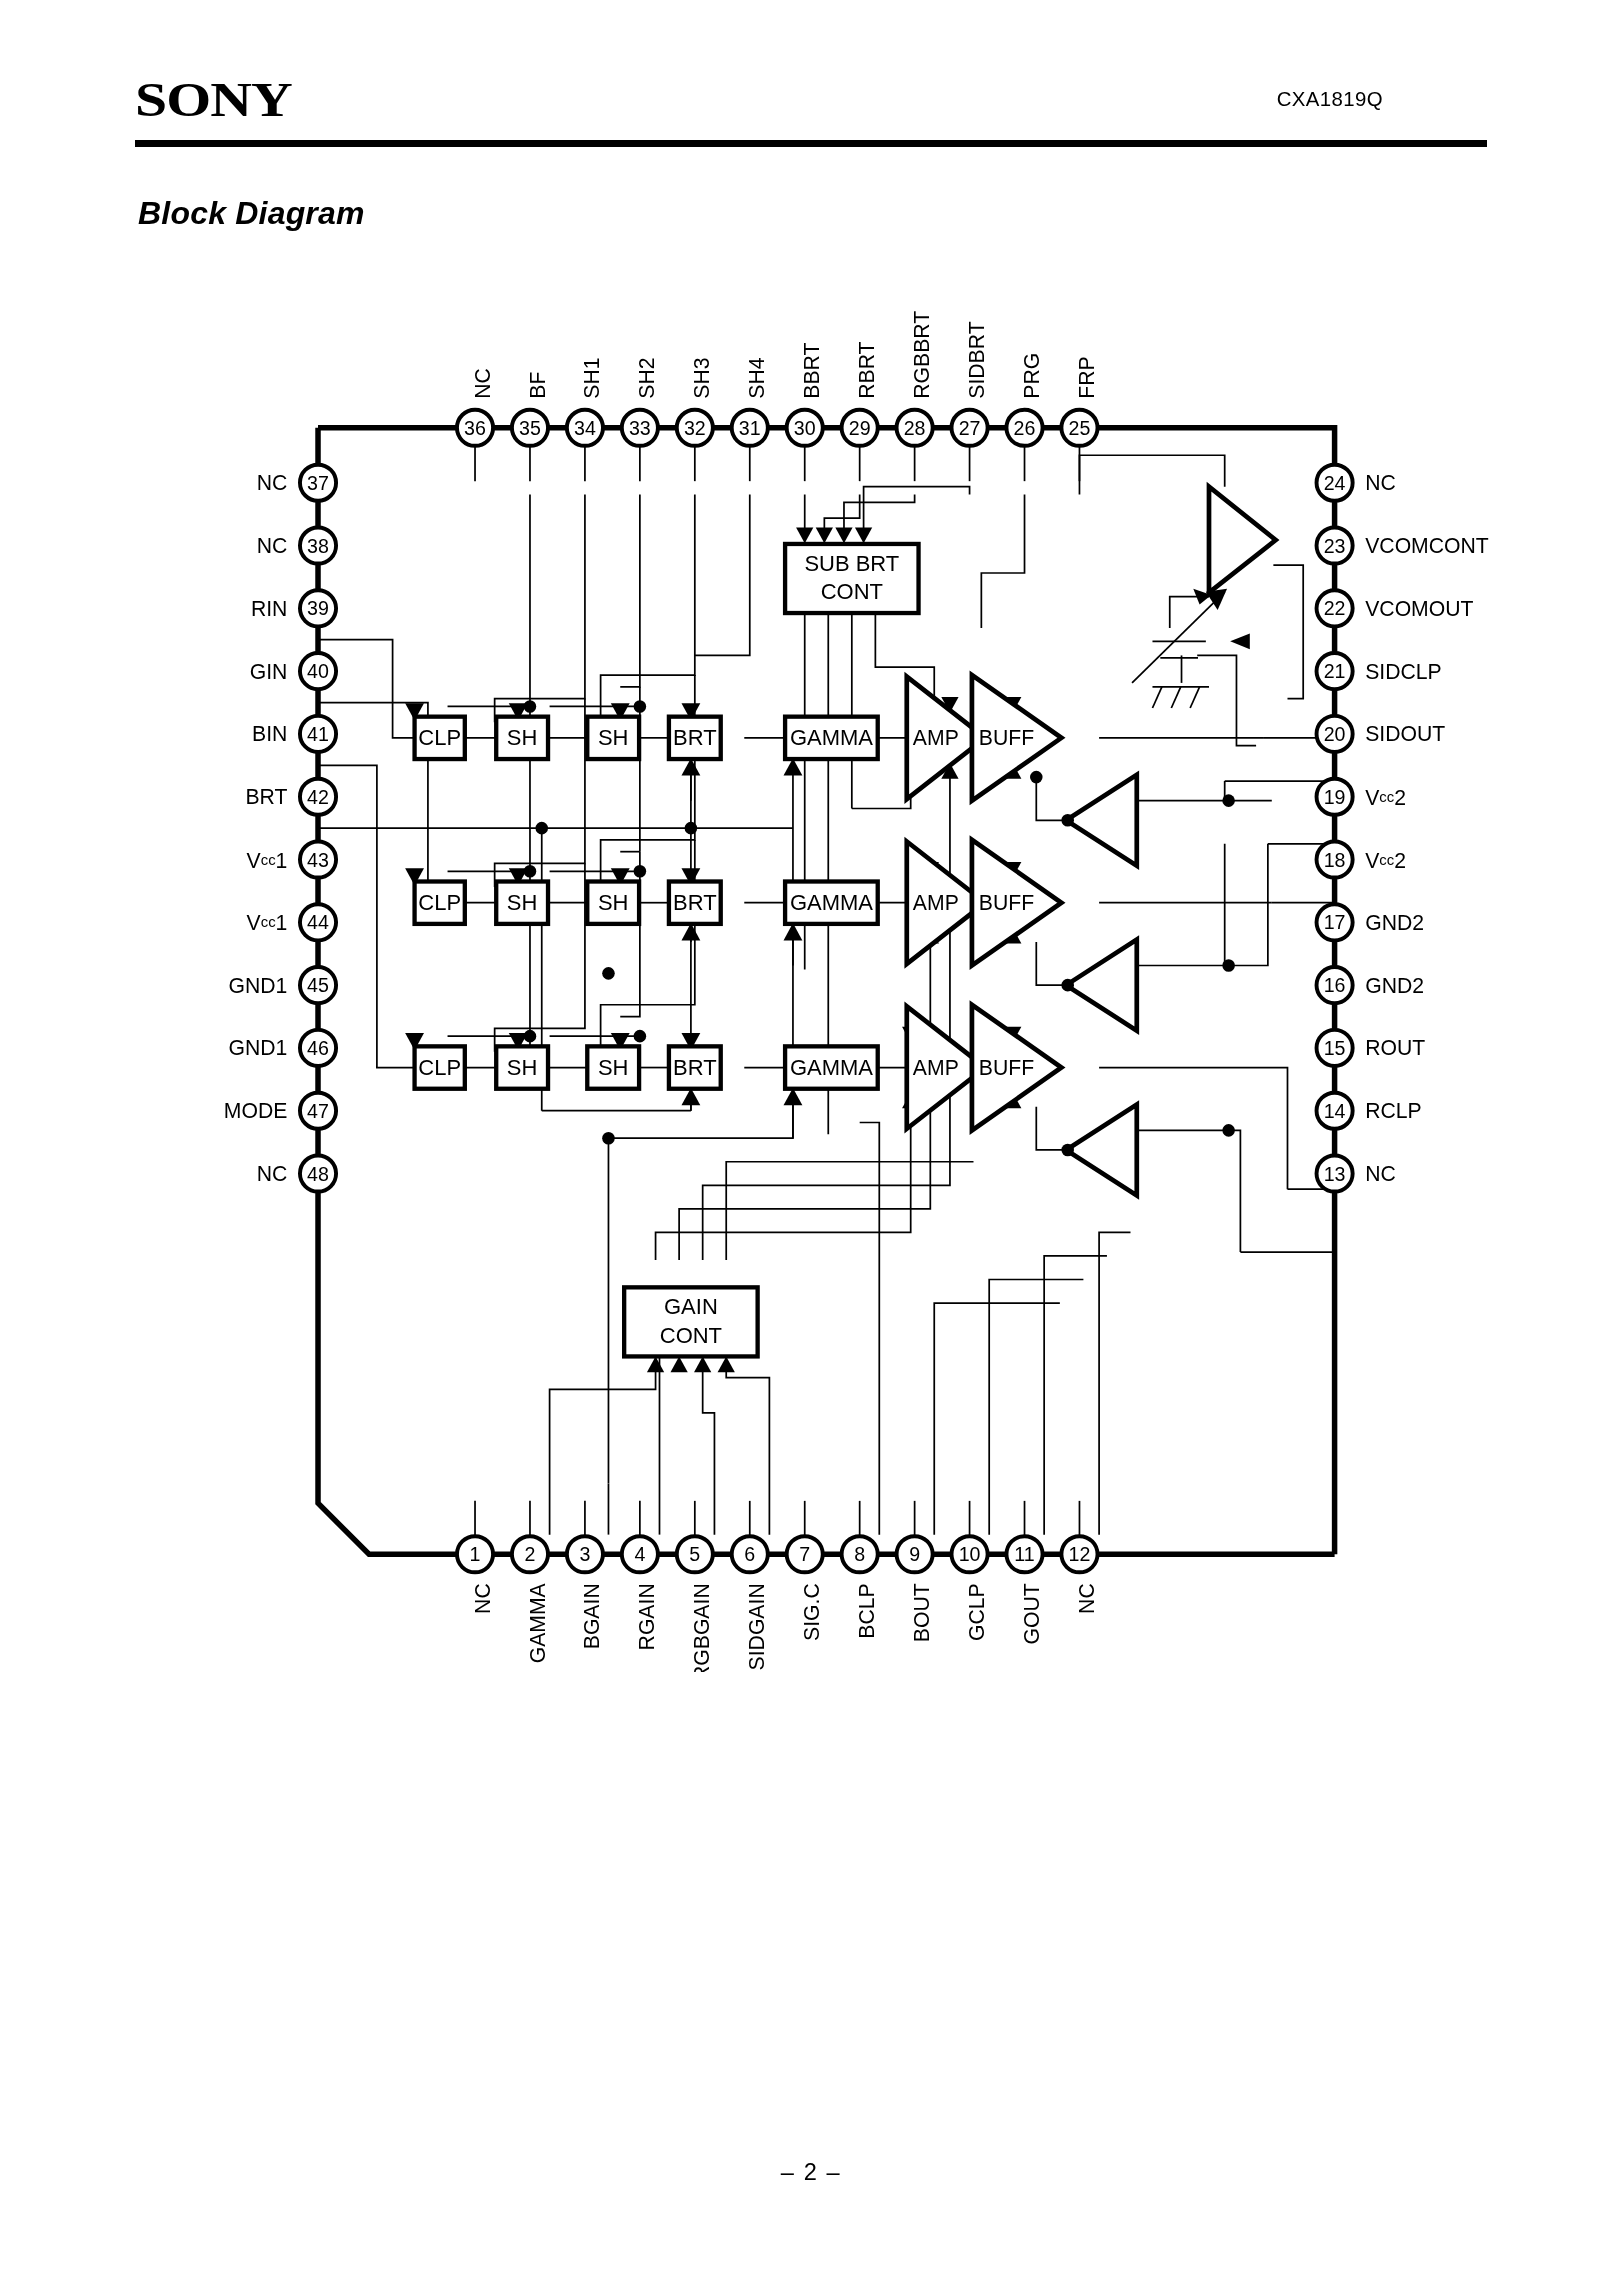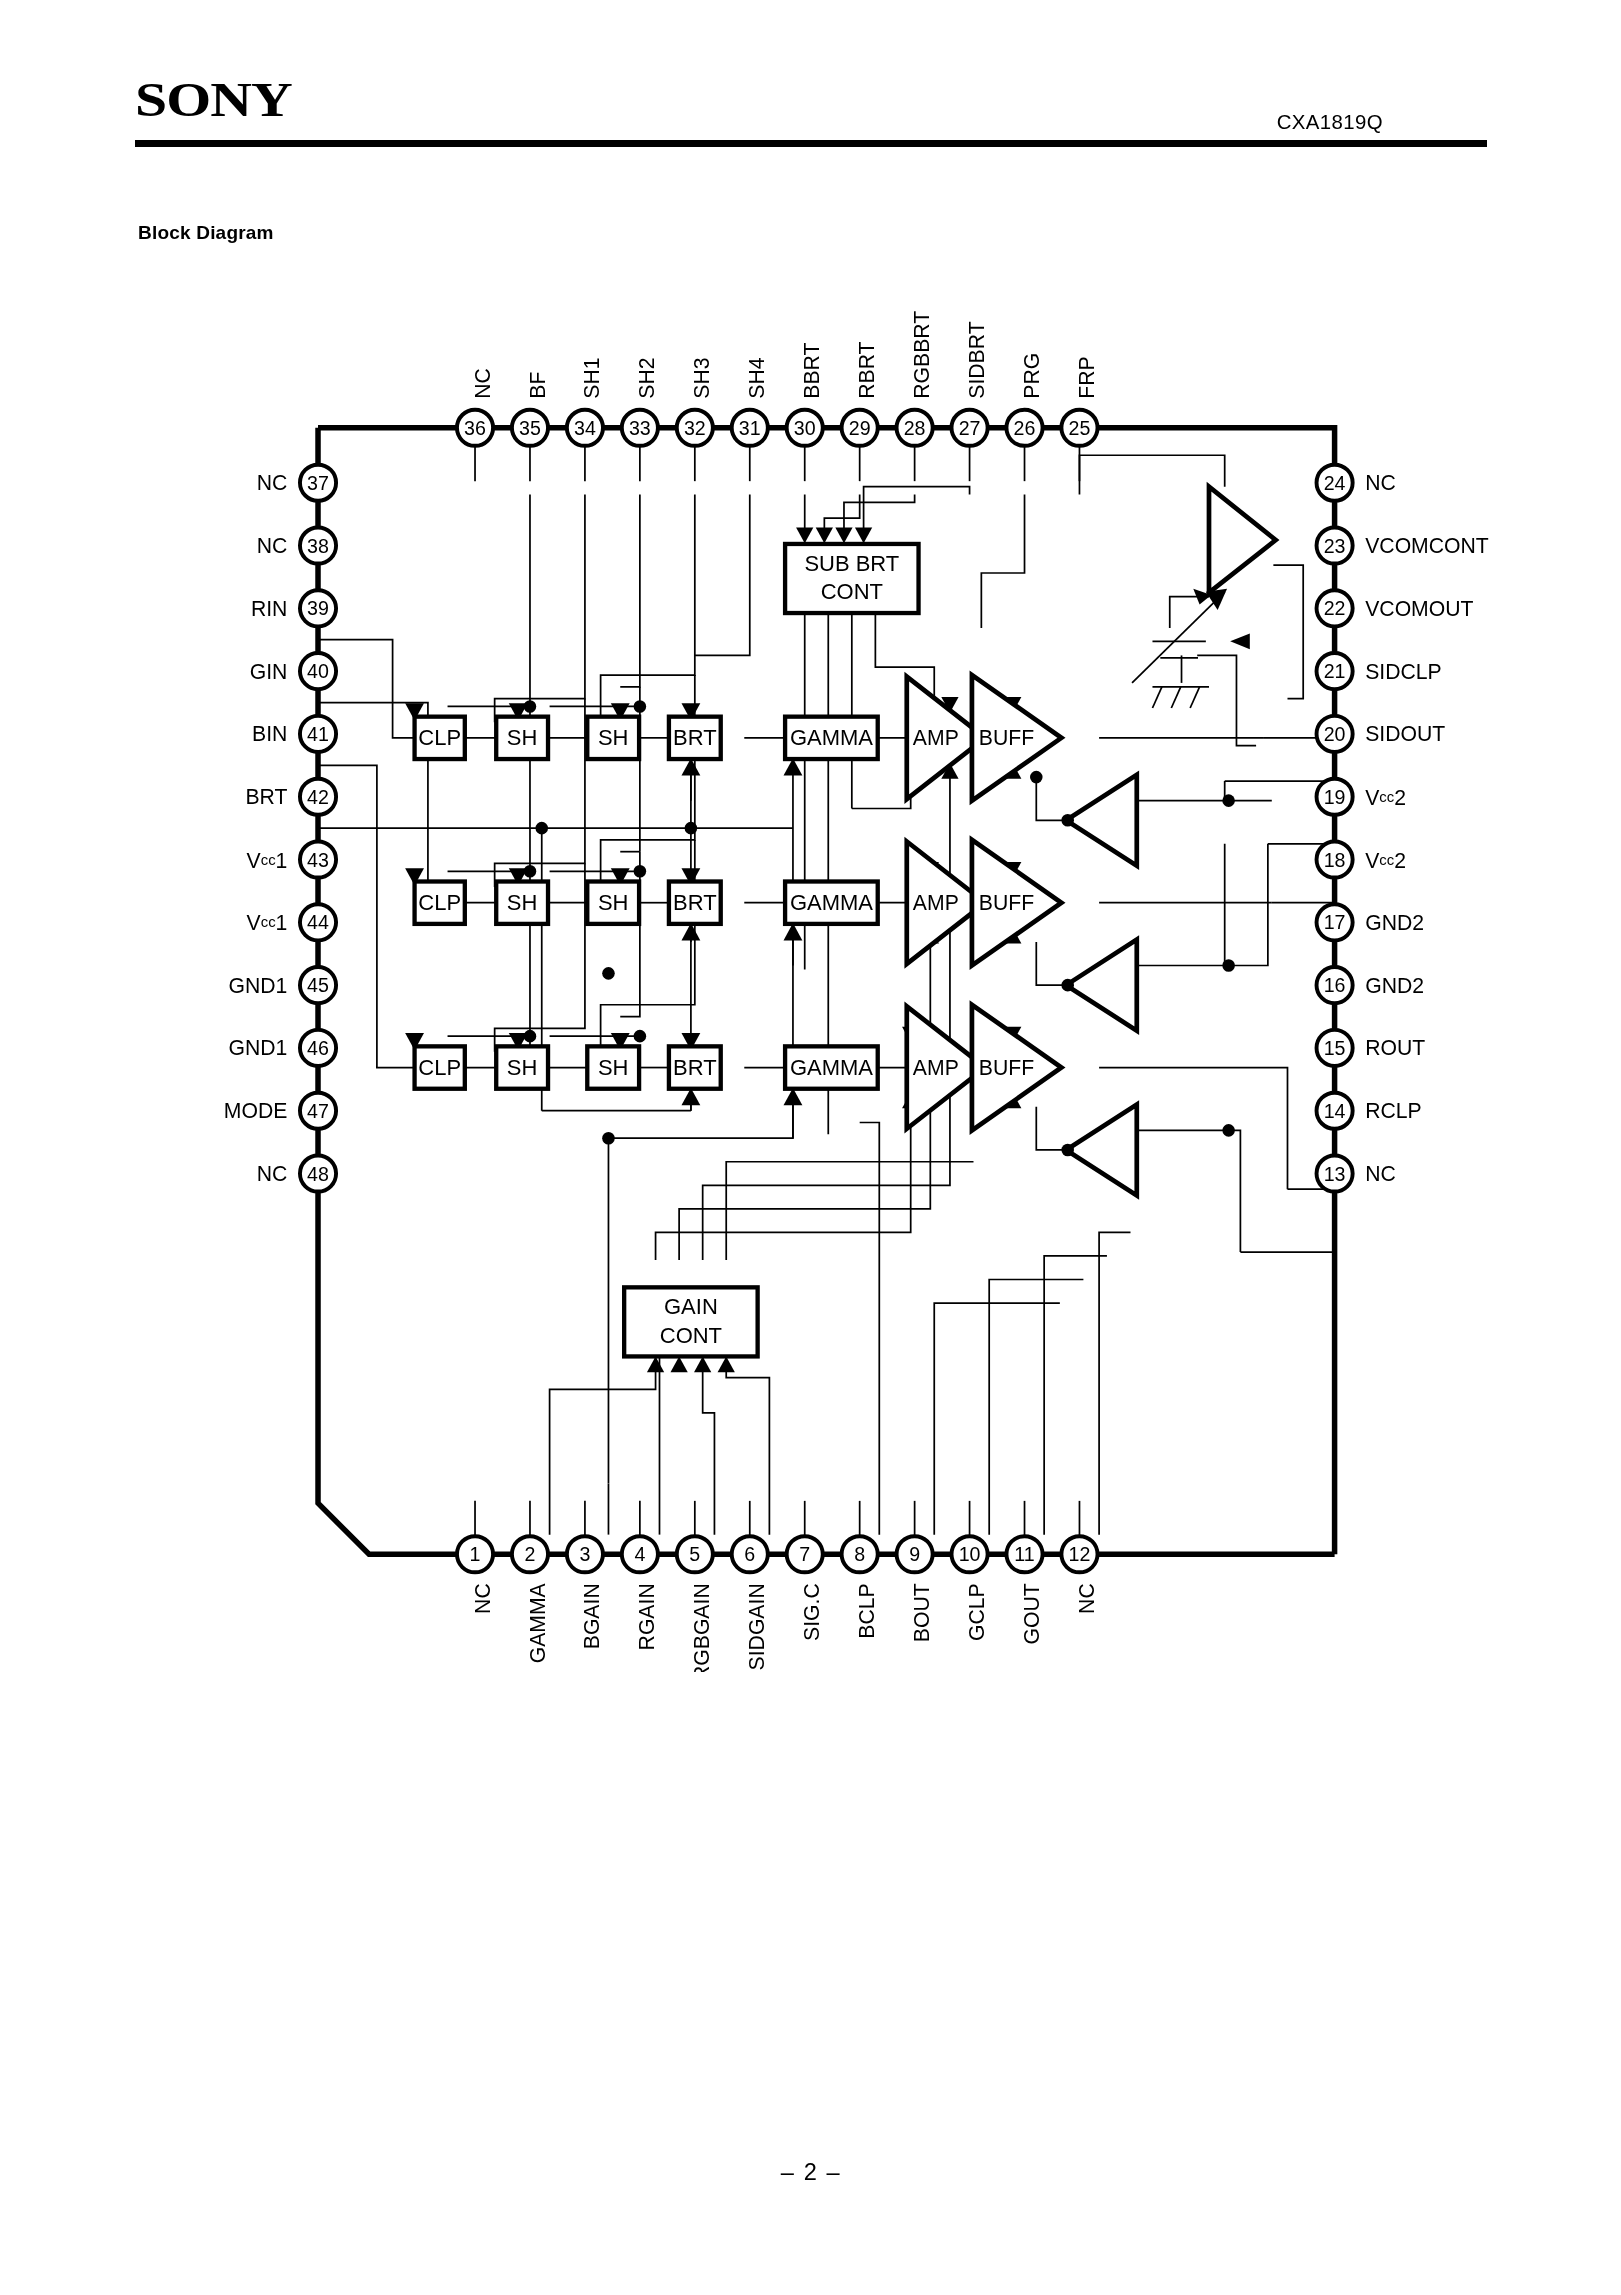--- a/index.html
+++ b/index.html
@@ -12,29 +12,29 @@
   #header{position:absolute;left:0;top:0;width:1524px;height:157px;}
   #sony-logo{
     position:absolute;left:135px;top:75px;
     font-family:"Liberation Serif", serif;
     font-weight:bold;font-size:49px;letter-spacing:-0.8px;
     transform:scaleX(1.18);transform-origin:left center;
     line-height:1;
   }
   #part-number{
     position:absolute;right:141px;top:88px;
-    font-size:20.4px;letter-spacing:0.4px;margin-top:23px;
+    font-size:20.4px;letter-spacing:0.4px;
   }
   #header-rule{
     position:absolute;left:135px;top:140px;width:1352px;height:7px;background:#000;
   }
   
   #section-title{
-    position:absolute;left:138px;top:222px;
-    font-size:19px;font-weight:bold;letter-spacing:0.2px;
+    position:absolute;left:138px;top:195px;
+    font-size:32px;font-weight:bold;letter-spacing:0.2px;font-style:italic;
   }
   
   #footer{
     position:absolute;left:0;top:2159px;width:1622px;
     text-align:center;font-size:23.6px;letter-spacing:1.6px;
   }
   
   #diagram{position:absolute;left:0;top:259px;width:1622px;height:1413px;}
   svg{display:block;}
   .thickline{stroke:#000;stroke-width:7;fill:none;stroke-linecap:butt;}

